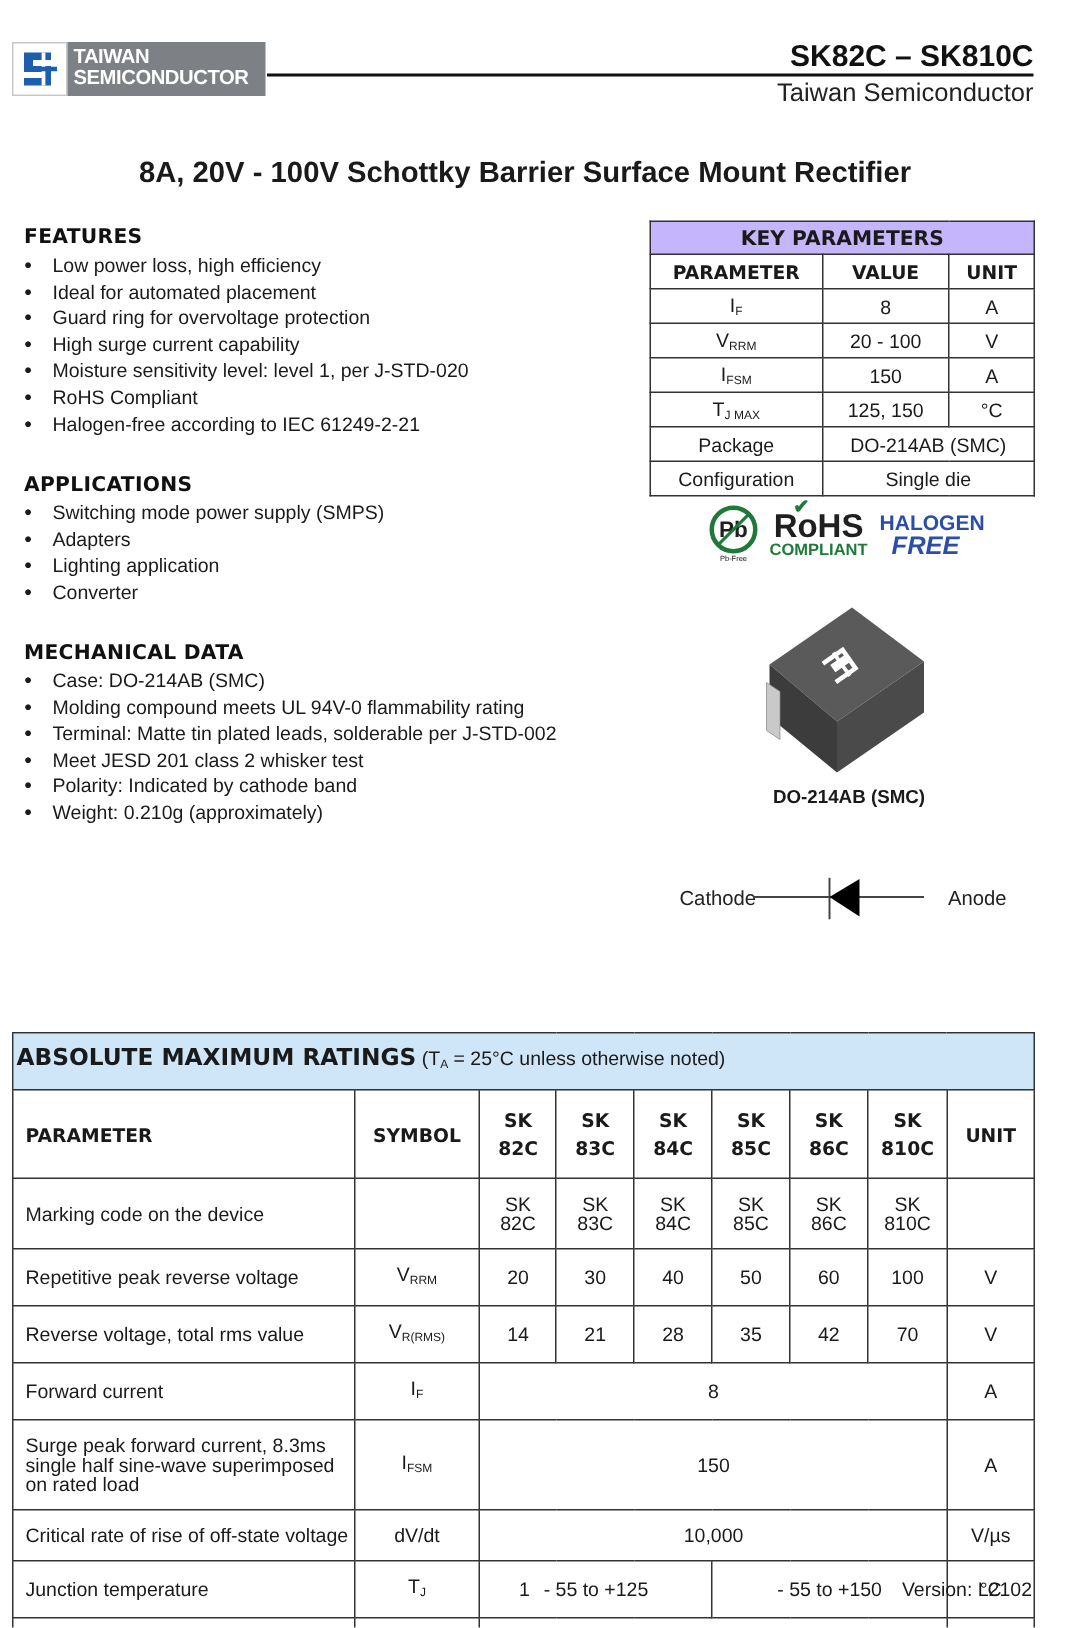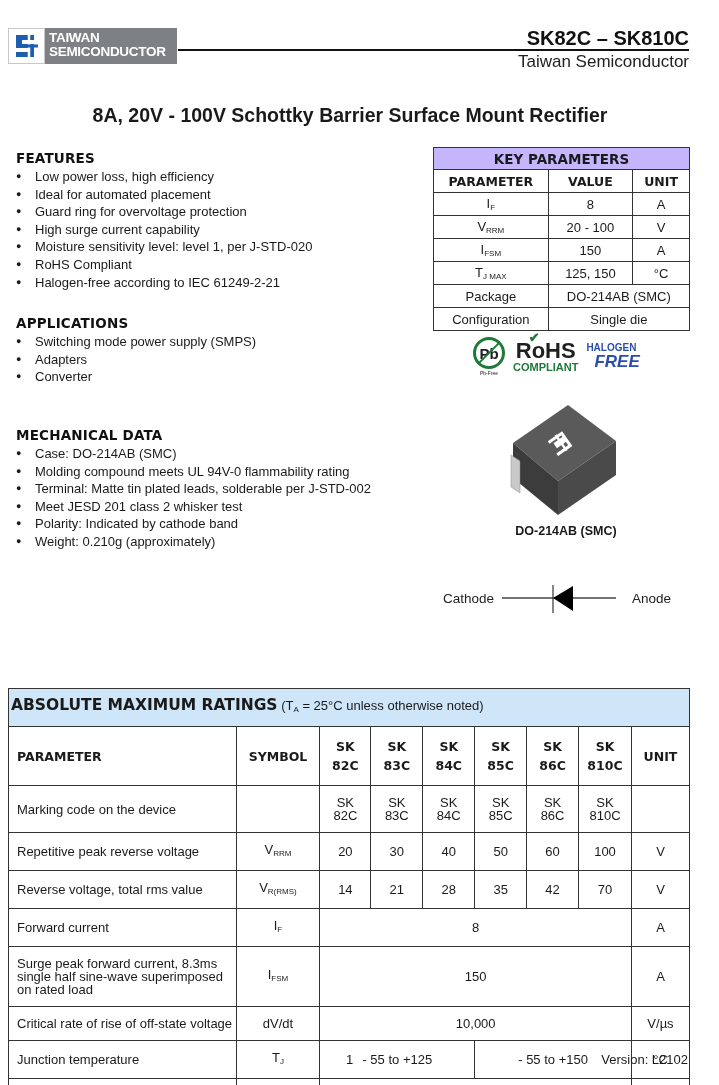--- a/index.html
+++ b/index.html
@@ -35,30 +35,30 @@
   .badges { position: absolute; left: 473px; top: 337px; display: flex; align-items: center; gap: 8px; }
   .pb { display: flex; flex-direction: column; align-items: center; }
   .pb-circle { width: 32px; height: 32px; border: 3px solid #1f7a3a; border-radius: 50%; display: flex; align-items: center; justify-content: center; font-weight: bold; font-size: 15px; color: #1f1f1f; position: relative; }
   .pb-circle::after { content: ""; position: absolute; width: 2px; height: 30px; background: #1f7a3a; transform: rotate(45deg); }
   .pb-label { font-size: 5px; margin-top: 1px; }
   .rohs { display:flex; flex-direction: column; align-items: center; line-height: 1; }
   .rohs-main { font-weight: bold; font-size: 22px; color: #1f1f1f; position: relative; }
   .rohs-check { position: absolute; left: 13px; top: -9px; color: #1f7a3a; font-size: 13px; }
   .rohs-sub { font-weight: bold; font-size: 11px; color: #1f7a3a; }
   .halogen { display: flex; flex-direction: column; align-items: flex-start; line-height: 1; color: #2b4fa8; font-weight: bold; }
-  .halogen-a { font-size: 10px; }
+  .halogen-a { font-size: 14px; }
   .halogen-b { font-size: 17px; font-style: italic; padding-left: 8px; }
 
   
   .pkg-img { position: absolute; left: 508px; top: 403px; }
   .pkg-label { position: absolute; left: 486px; top: 524px; width: 160px; text-align: center; font-size: 12.5px; font-weight: bold; }
 
   
   .diode { position: absolute; left: 440px; top: 585px; width: 250px; height: 28px; }
-  .diode-cathode { position: absolute; left: 3px; top: 6px; font-size: 13.5px; color: #222; }
+  .diode-cathode { position: absolute; left: 13px; top: 6px; font-size: 13.5px; color: #222; }
   .diode-anode { position: absolute; left: 192px; top: 6px; font-size: 13.5px; color: #222; }
 
   
   .amr { position: absolute; left: 8px; top: 688px; width: 682px; }
   .amr td { border: 1px solid #333; font-size: 13px; text-align: center; padding: 10px 3px; line-height: 13px; }
   .amr .amr-title { background: #cfe6f8; text-align: left; height: 22px; padding-left: 2px; }
   .amr-title-main { font-family: "DejaVu Sans", sans-serif; font-weight: bold; font-size: 15.5px; }
   .amr-title-note { font-size: 13px; }
   .amr .hdr { font-family: "DejaVu Sans", sans-serif; font-weight: bold; font-size: 12.5px; line-height: 19px; }
   .amr .param { text-align: left; padding-left: 8px; }
@@ -100,20 +100,21 @@
     <li>RoHS Compliant</li>
     <li>Halogen-free according to IEC 61249-2-21</li>
   </ul>
 </div>
 
 <div class="section" style="top:315px;">
   <h2>APPLICATIONS</h2>
   <ul>
     <li>Switching mode power supply (SMPS)</li>
     <li>Adapters</li>
+    <li>Lighting application</li>
     <li>Converter</li>
   </ul>
 </div>
 
 <div class="section" style="top:427px;">
   <h2>MECHANICAL DATA</h2>
   <ul>
     <li>Case: DO-214AB (SMC)</li>
     <li>Molding compound meets UL 94V-0 flammability rating</li>
     <li>Terminal: Matte tin plated leads, solderable per J-STD-002</li>

